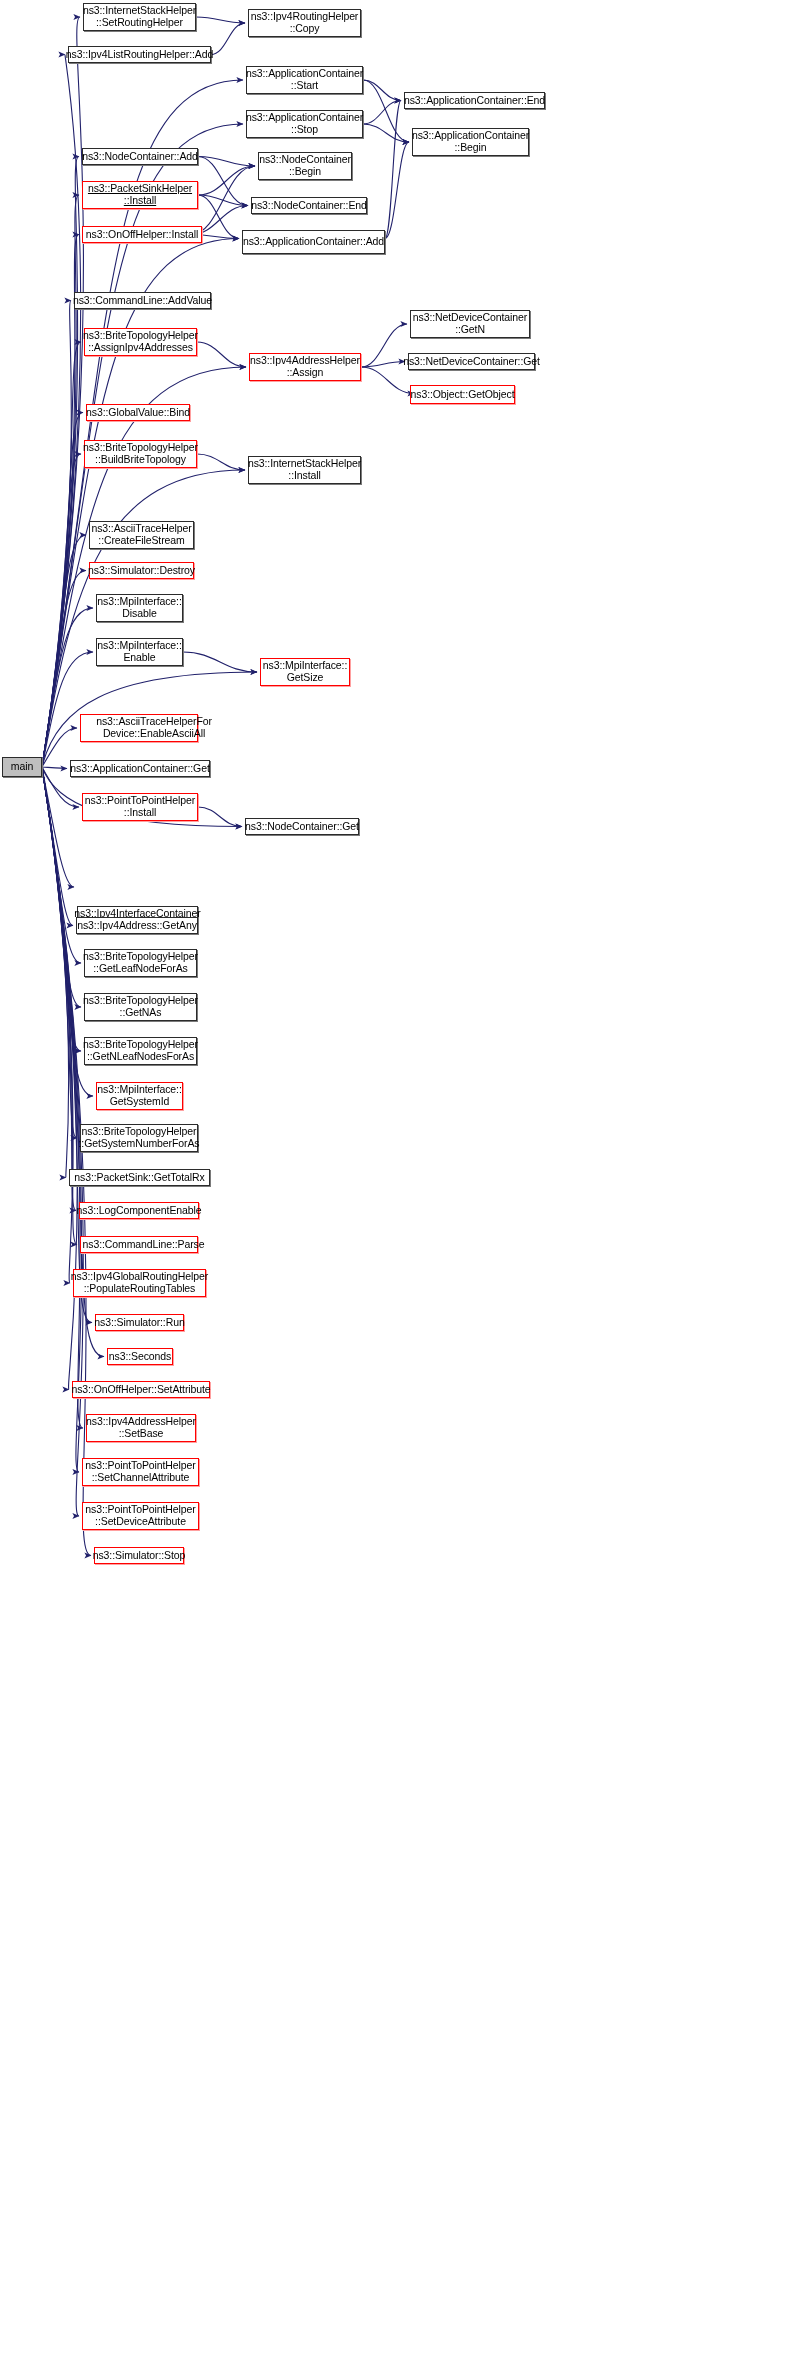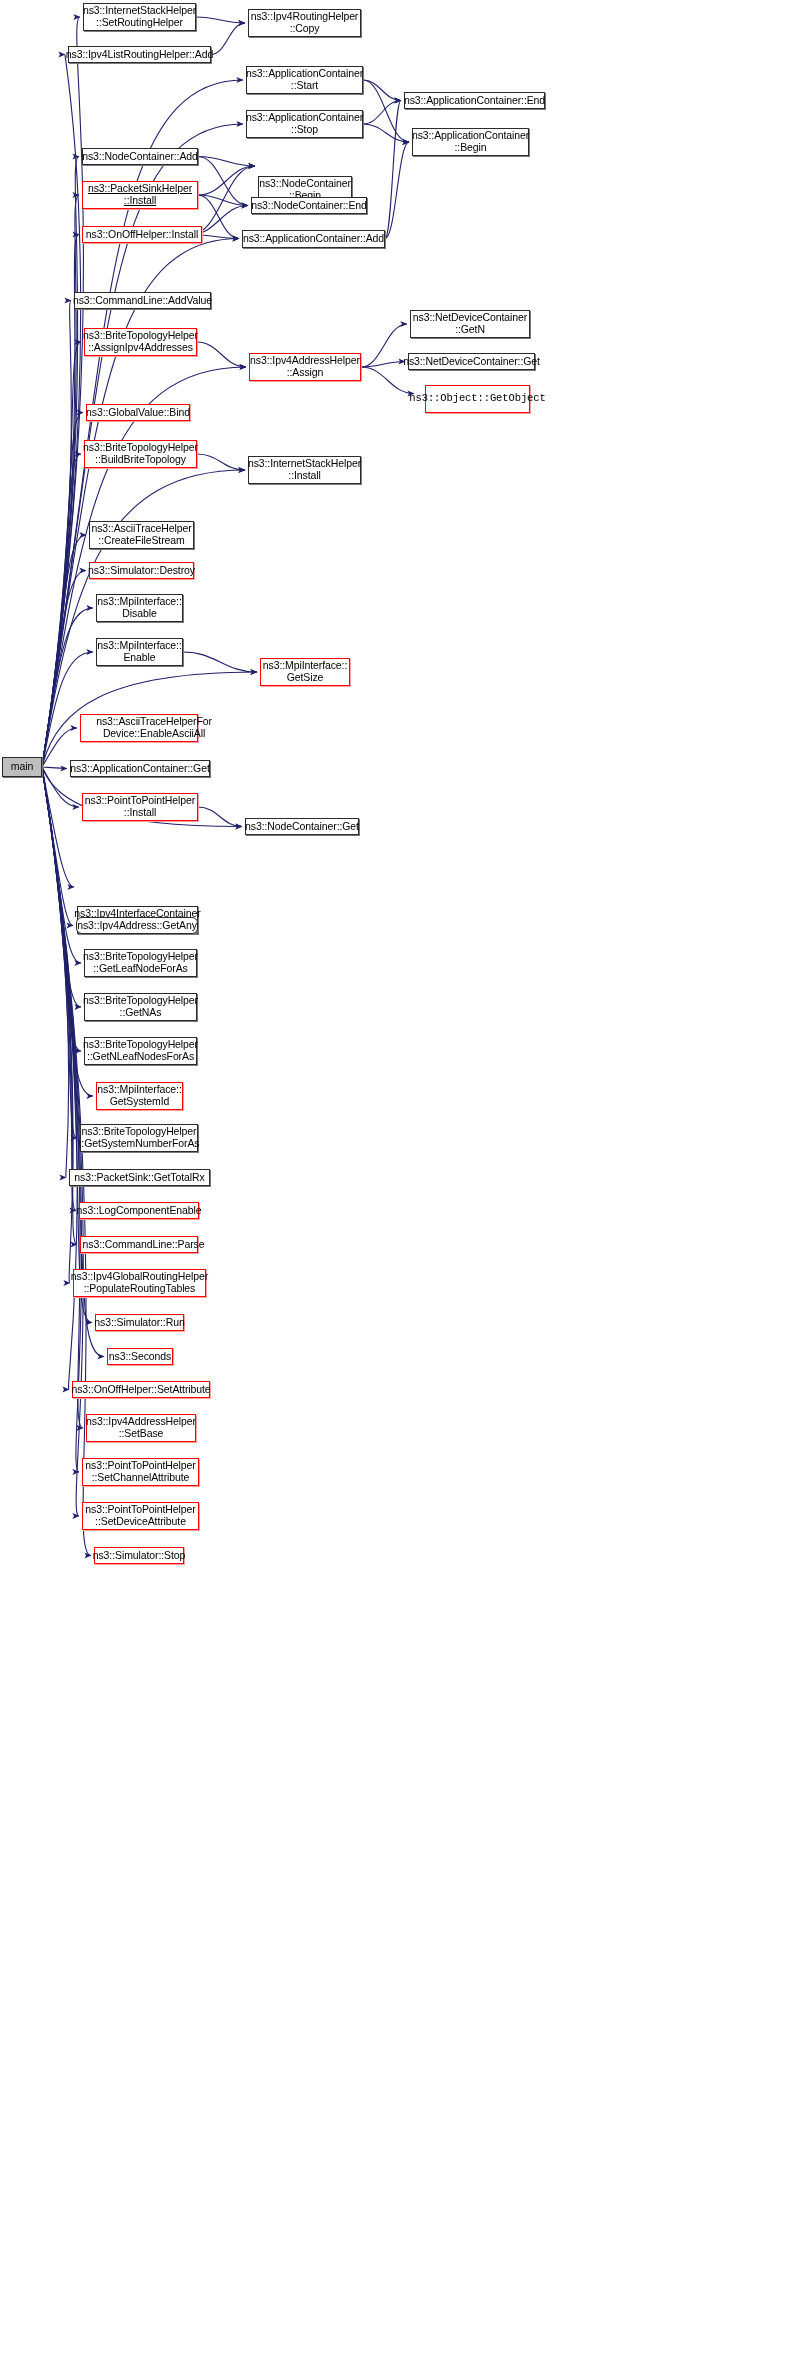--- a/index.html
+++ b/index.html
@@ -122,36 +122,36 @@
 ::Copy</div>
       <div class="node" style="left: 68px; top: 46px; width: 143px; height: 17px;">ns3::Ipv4ListRoutingHelper::Add</div>
       <div class="node" style="left: 246px; top: 66px; width: 117px; height: 28px;">ns3::ApplicationContainer
 ::Start</div>
       <div class="node" style="left: 404px; top: 92px; width: 141px; height: 17px;">ns3::ApplicationContainer::End</div>
       <div class="node" style="left: 246px; top: 110px; width: 117px; height: 28px;">ns3::ApplicationContainer
 ::Stop</div>
       <div class="node" style="left: 412px; top: 128px; width: 117px; height: 28px;">ns3::ApplicationContainer
 ::Begin</div>
       <div class="node" style="left: 82px; top: 148px; width: 116px; height: 17px;">ns3::NodeContainer::Add</div>
-      <div class="node" style="left: 258px; top: 152px; width: 94px; height: 28px; margin-top: 24px;">ns3::NodeContainer
+      <div class="node" style="left: 258px; top: 152px; width: 94px; height: 28px;">ns3::NodeContainer
 ::Begin</div>
       <div class="node red" style="left: 82px; top: 181px; width: 116px; height: 28px; text-decoration: underline;">ns3::PacketSinkHelper
 ::Install</div>
       <div class="node" style="left: 251px; top: 197px; width: 116px; height: 17px;">ns3::NodeContainer::End</div>
       <div class="node red" style="left: 82px; top: 226px; width: 120px; height: 17px;">ns3::OnOffHelper::Install</div>
-      <div class="node" style="left: 242px; top: 230px; width: 143px; height: 18px;">ns3::ApplicationContainer::Add</div>
+      <div class="node" style="left: 242px; top: 230px; width: 143px; height: 24px;">ns3::ApplicationContainer::Add</div>
       <div class="node" style="left: 74px; top: 292px; width: 137px; height: 17px;">ns3::CommandLine::AddValue</div>
       <div class="node red" style="left: 84px; top: 328px; width: 113px; height: 28px;">ns3::BriteTopologyHelper
 ::AssignIpv4Addresses</div>
       <div class="node" style="left: 410px; top: 310px; width: 120px; height: 28px;">ns3::NetDeviceContainer
 ::GetN</div>
       <div class="node red" style="left: 249px; top: 353px; width: 112px; height: 28px;">ns3::Ipv4AddressHelper
 ::Assign</div>
       <div class="node" style="left: 408px; top: 353px; width: 127px; height: 17px;">ns3::NetDeviceContainer::Get</div>
-      <div class="node red" style="left: 425px; top: 385px; width: 105px; height: 28px; font-family: Liberation Mono, monospace;">ns3::Object::GetObject</div>
+      <div class="node red" style="left: 410px; top: 385px; width: 105px; height: 19px;">ns3::Object::GetObject</div>
       <div class="node red" style="left: 86px; top: 404px; width: 104px; height: 17px;">ns3::GlobalValue::Bind</div>
       <div class="node red" style="left: 84px; top: 440px; width: 113px; height: 28px;">ns3::BriteTopologyHelper
 ::BuildBriteTopology</div>
       <div class="node" style="left: 248px; top: 456px; width: 113px; height: 28px;">ns3::InternetStackHelper
 ::Install</div>
       <div class="node" style="left: 89px; top: 521px; width: 105px; height: 28px;">ns3::AsciiTraceHelper
 ::CreateFileStream</div>
       <div class="node red" style="left: 89px; top: 562px; width: 105px; height: 17px;">ns3::Simulator::Destroy</div>
       <div class="node" style="left: 96px; top: 594px; width: 87px; height: 28px;">ns3::MpiInterface::
 Disable</div>
@@ -160,21 +160,21 @@
       <div class="node red" style="left: 260px; top: 658px; width: 90px; height: 28px;">ns3::MpiInterface::
 GetSize</div>
       <div class="node red" style="left: 80px; top: 714px; width: 118px; height: 28px; padding-left: 32px;">ns3::AsciiTraceHelperFor
 Device::EnableAsciiAll</div>
       <div class="node" style="left: 70px; top: 760px; width: 140px; height: 17px;">ns3::ApplicationContainer::Get</div>
       <div class="node red" style="left: 82px; top: 793px; width: 116px; height: 28px;">ns3::PointToPointHelper
 ::Install</div>
       <div class="node" style="left: 245px; top: 818px; width: 114px; height: 17px;">ns3::NodeContainer::Get</div>
       <div class="node" style="left: 77px; top: 906px; width: 121px; height: 28px;">ns3::Ipv4InterfaceContainer
 ::GetAddress</div>
-      <div class="node" style="left: 76px; top: 917px; width: 122px; height: 17px; border-radius: 6px;">ns3::Ipv4Address::GetAny</div>
+      <div class="node" style="left: 76px; top: 917px; width: 122px; height: 17px;">ns3::Ipv4Address::GetAny</div>
       <div class="node" style="left: 84px; top: 949px; width: 113px; height: 28px;">ns3::BriteTopologyHelper
 ::GetLeafNodeForAs</div>
       <div class="node" style="left: 84px; top: 993px; width: 113px; height: 28px;">ns3::BriteTopologyHelper
 ::GetNAs</div>
       <div class="node" style="left: 84px; top: 1037px; width: 113px; height: 28px;">ns3::BriteTopologyHelper
 ::GetNLeafNodesForAs</div>
       <div class="node red" style="left: 96px; top: 1082px; width: 87px; height: 28px;">ns3::MpiInterface::
 GetSystemId</div>
       <div class="node" style="left: 80px; top: 1124px; width: 118px; height: 28px;">ns3::BriteTopologyHelper
 ::GetSystemNumberForAs</div>

